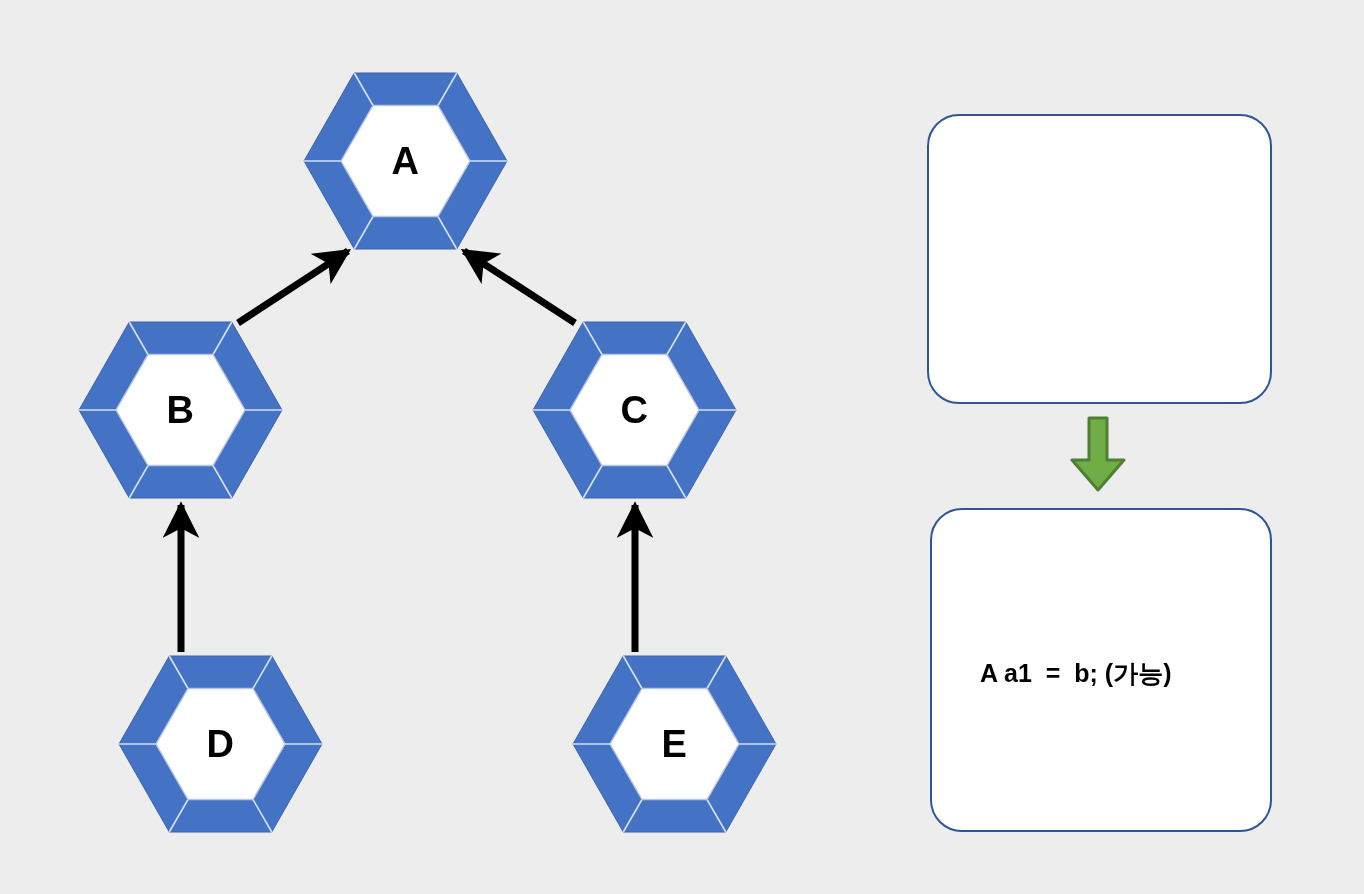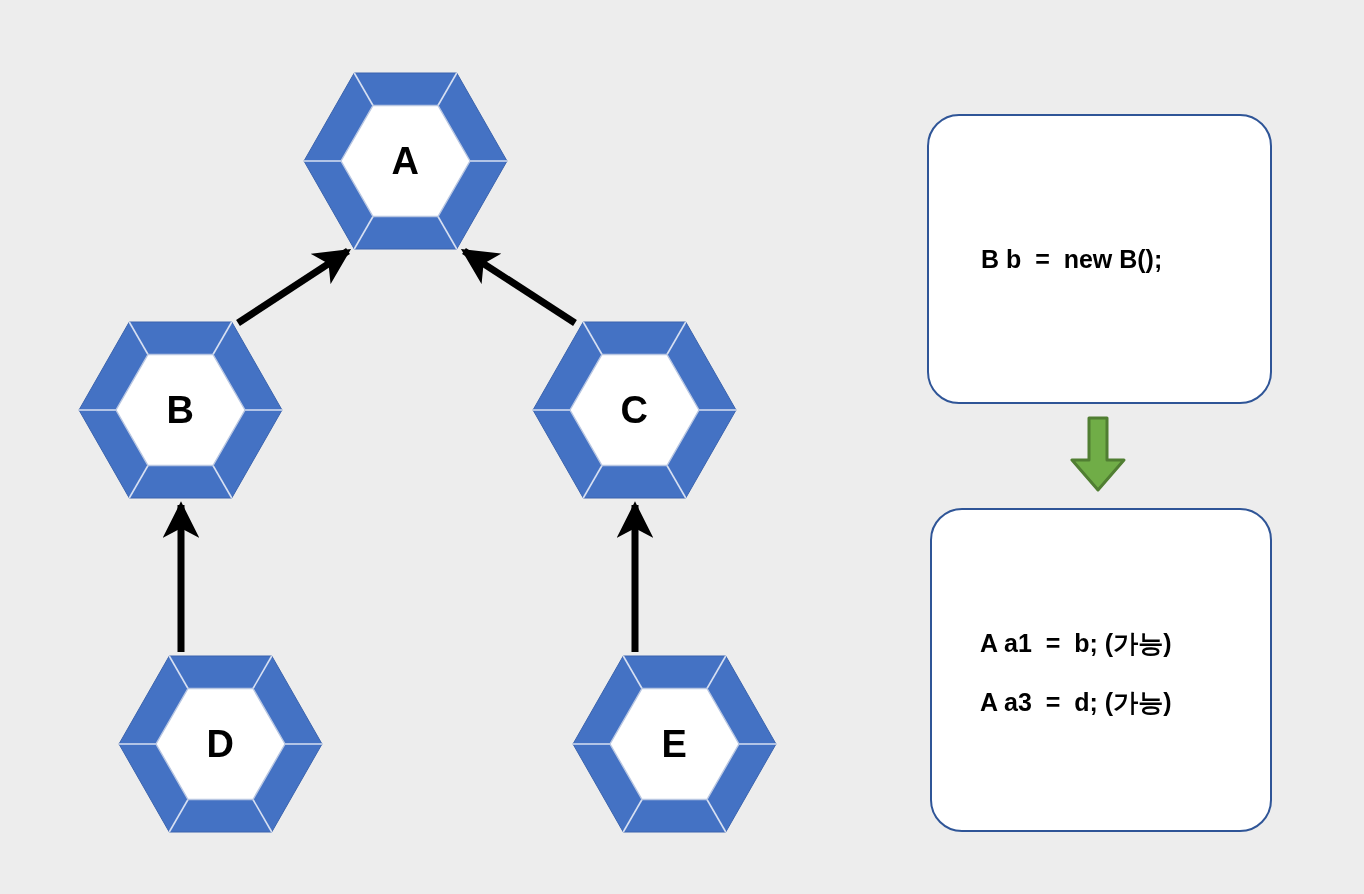--- a/index.html
+++ b/index.html
@@ -201,25 +201,23 @@
         <line x1="153.75" y1="177" x2="135" y2="144.5"></line>
         <line x1="51.25" y1="177" x2="70" y2="144.5"></line>
         <line x1="1" y1="89" x2="38" y2="89"></line>
       </g>
       <polygon points="70,33.5 135,33.5 167,89 135,144.5 70,144.5 38,89" fill="#ffffff" stroke="#b9c7e2" stroke-width="1.4"></polygon>
     </svg>
     <div class="hex-label">E</div>
   </div>
 
   <div class="code-box" id="box-declarations">
-    <div class="code-line">B b  =  new B();</div>
   </div>
 
   <svg id="flow-arrow" viewBox="0 0 60 76" width="60" height="76">
     <polygon points="21,2 39,2 39,44 56,44 30,74 4,44 21,44" fill="#70ad47" stroke="#507e32" stroke-width="3" stroke-linejoin="round"></polygon>
   </svg>
 
   <div class="code-box" id="box-assignments">
     <div class="code-line">A a1  =  b; (가능)</div>
-    <div class="code-line">A a3  =  d; (가능)</div>
   </div>
 
 </div>
 
 </body></html>

